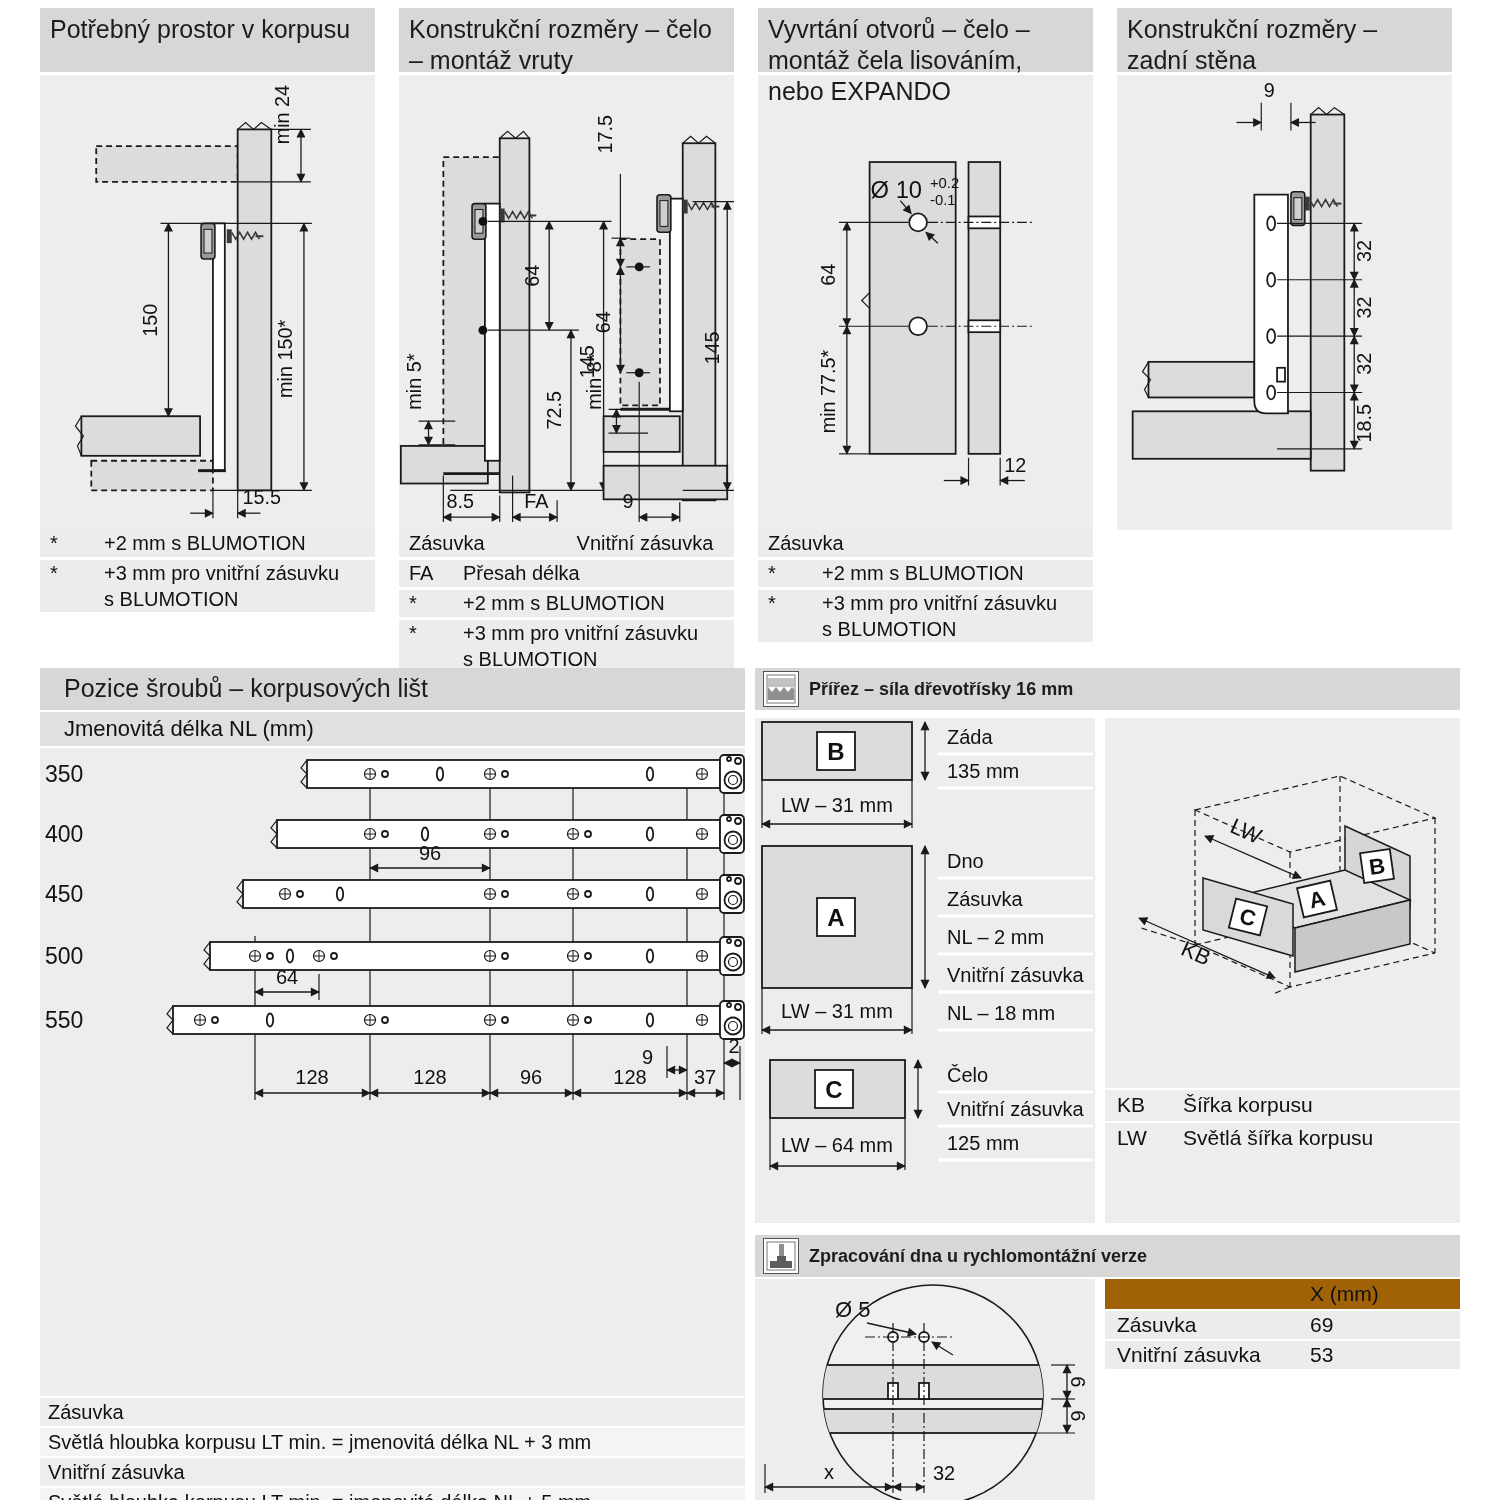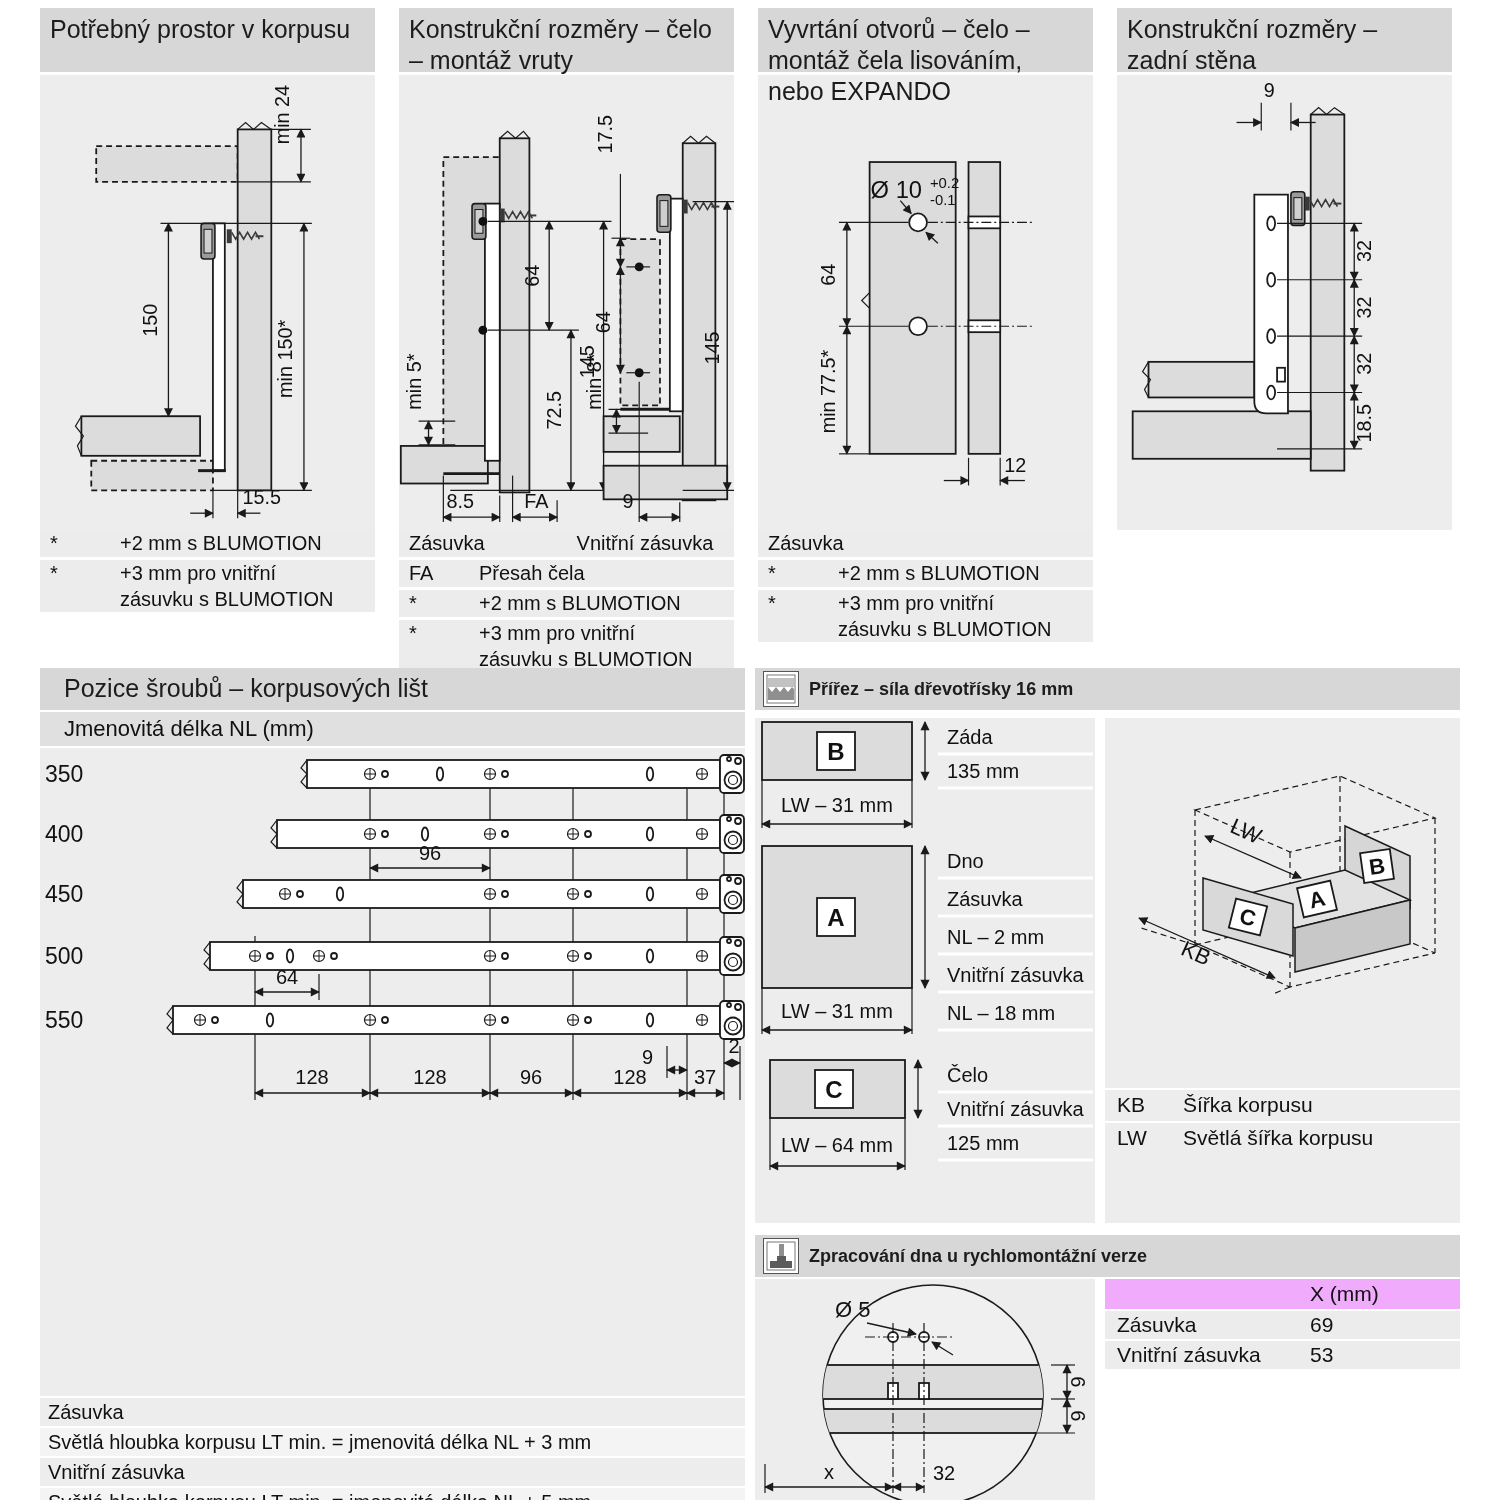--- a/index.html
+++ b/index.html
@@ -10,21 +10,21 @@
   .panel{width:335px;flex:none;}
   .phead{height:64px;background:#d7d7d7;font-size:25px;line-height:31px;
          padding:6px 10px;box-sizing:border-box;margin-bottom:3px;color:#1c1c1c;}
   .pbody{background:#ededed;}
   svg.draw{display:block;}
   svg text{font-family:"Liberation Sans",sans-serif;font-size:20px;fill:#111;}
   .notes{height:132px;}
   .nrow{display:flex;min-height:27px;background:#ececec;border-bottom:3px solid #fff;
         font-size:20px;line-height:26px;}
   .nkey{width:64px;flex:none;padding-left:10px;box-sizing:border-box;}
-  .ntxt{flex:1;padding-right:23px;margin-left:16px;}
+  .ntxt{flex:1;padding-right:23px;}
   .ncols{display:flex;min-height:27px;background:#ececec;border-bottom:3px solid #fff;
          font-size:20px;line-height:26px;}
   .ncols .c1{width:53%;padding-left:10px;box-sizing:border-box;}
   .ncols .c2{flex:1;}
   .bottomrow{display:flex;gap:10px;margin-top:6px;}
   .screws{width:705px;flex:none;}
   .shead{height:42px;background:#d7d7d7;font-size:25px;padding:6px 24px;
          box-sizing:border-box;margin-bottom:2px;color:#1c1c1c;}
   .ssub{height:34px;background:#e0e0e0;font-size:22px;padding:4px 24px;
         box-sizing:border-box;margin-bottom:2px;}
@@ -42,21 +42,21 @@
   .cutleft{width:340px;background:#ededed;height:505px;}
   .cutright{width:355px;background:#ededed;height:505px;}
   .legrow{display:flex;min-height:31px;border-top:2px solid #fff;
           font-size:21px;line-height:30px;}
   .legkey{width:78px;flex:none;padding-left:12px;box-sizing:border-box;}
   .bp{margin-top:12px;}
   .bpbody{display:flex;gap:10px;margin-top:2px;}
   .bpleft{width:340px;background:#ededed;height:232px;}
   .bpright{width:355px;}
   .trow{display:flex;font-size:21px;}
-  .thead{background:#f0abfc;min-height:30px;line-height:30px;}
+  .thead{background:#a16207;min-height:30px;line-height:30px;}
   .tdata{background:#ececec;min-height:28px;line-height:28px;border-top:2px solid #fff;}
   .tc1{width:205px;flex:none;padding-left:12px;box-sizing:border-box;}
   .tc2{flex:1;}
   
   .ln{stroke:#1a1a1a;stroke-width:1.2;fill:none;}
   .thk{stroke:#1a1a1a;stroke-width:3;fill:none;}
   .fillg{fill:#dcdcdc;stroke:#1a1a1a;stroke-width:1.8;}
   .dash{stroke-dasharray:6 4;}
   .dashdot{stroke-dasharray:10 3 2 3;}
   .white{fill:#fff;stroke:#1a1a1a;stroke-width:1.8;}
@@ -210,21 +210,21 @@
           <text x="224" y="438">9</text>
         </svg>
       </div>
       <div class="notes">
         <div class="ncols">
           <div class="c1">Zásuvka</div>
           <div class="c2">Vnitřní zásuvka</div>
         </div>
         <div class="nrow">
           <div class="nkey">FA</div>
-          <div class="ntxt">Přesah čela</div>
+          <div class="ntxt">Přesah délka</div>
         </div>
         <div class="nrow">
           <div class="nkey">*</div>
           <div class="ntxt">+2 mm s BLUMOTION</div>
         </div>
         <div class="nrow">
           <div class="nkey">*</div>
           <div class="ntxt">+3 mm pro vnitřní zásuvku s BLUMOTION</div>
         </div>
       </div>

